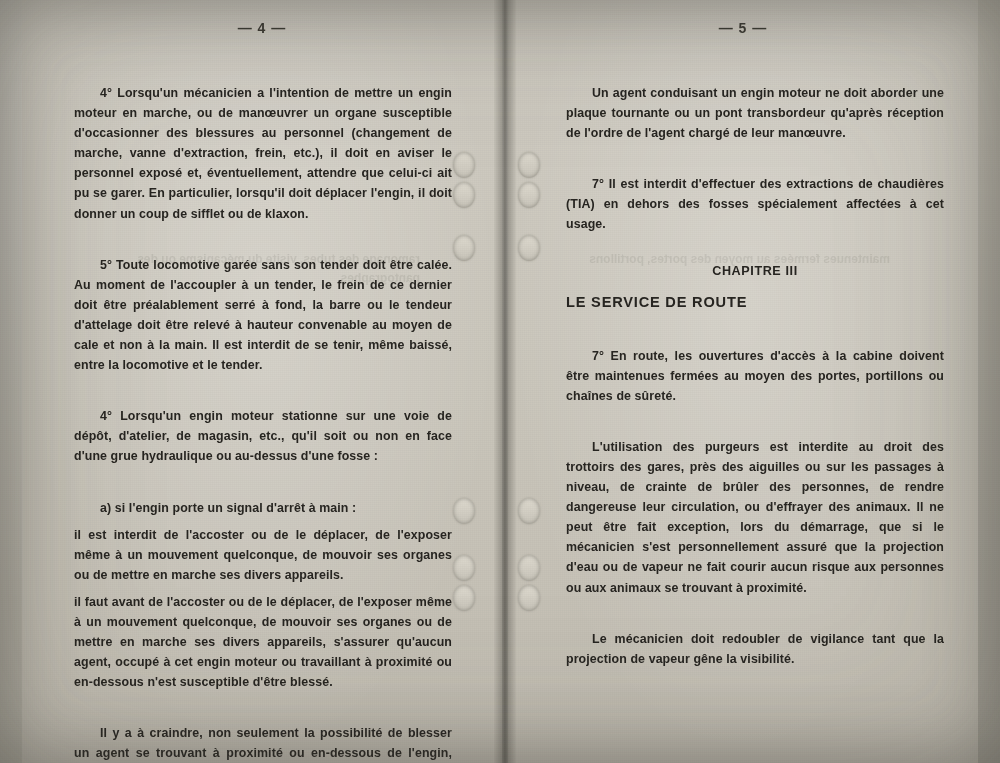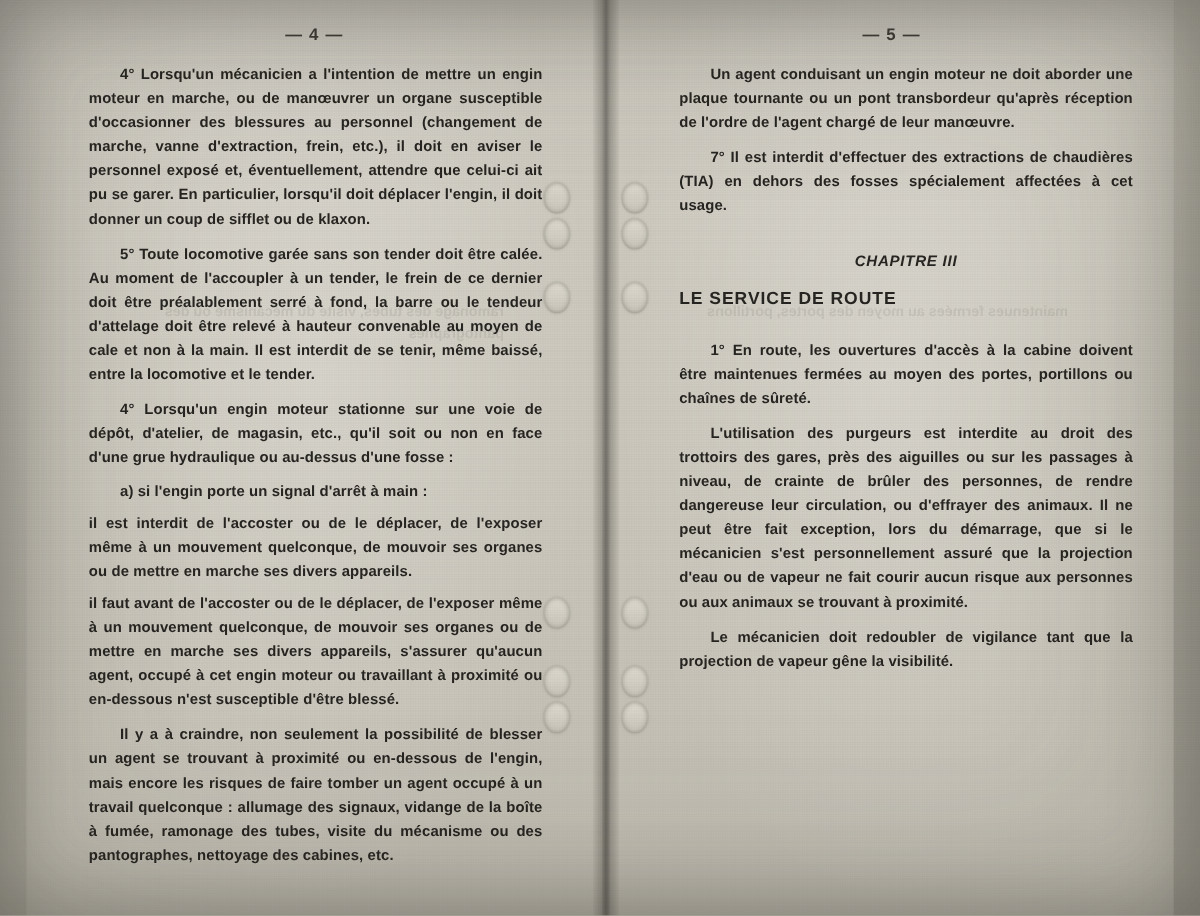--- a/index.html
+++ b/index.html
@@ -91,30 +91,29 @@
     line-height: 1.62;
     text-align: justify;
     text-justify: inter-word;
     font-weight: bold;
     letter-spacing: 0.1px;
   }
   .page.left .col { left: 52px; }
   .page.right .col { left: 58px; }
 
   p { margin: 0 0 9px 0; }
-  p.ind { text-indent: 26px; }
+  p.ind { text-indent: 26px; margin-top: 31px; }
   p.tight { margin-bottom: 7px; }
 
   .chapter {
     margin: 26px 0 6px 0;
     text-align: center;
     font-size: 12.6px;
     font-weight: bold;
     letter-spacing: 0.6px;
-    font-style: italic;
   }
   .chapter-title {
     margin: 10px 0 20px 0;
     font-size: 14.6px;
     font-weight: bold;
     letter-spacing: 0.8px;
   }
 
   
   .bleed {
@@ -160,21 +159,21 @@
 
   <div class="page right">
     <div class="folio">— 5 —</div>
     <div class="col">
       <p class="ind">Un agent conduisant un engin moteur ne doit aborder une plaque tournante ou un pont transbordeur qu'après réception de l'ordre de l'agent chargé de leur manœuvre.</p>
       <p class="ind">7° Il est interdit d'effectuer des extractions de chaudières (TIA) en dehors des fosses spécialement affectées à cet usage.</p>
 
       <div class="chapter">CHAPITRE III</div>
       <div class="chapter-title">LE SERVICE DE ROUTE</div>
 
-      <p class="ind">1° En route, les ouvertures d'accès à la cabine doivent être maintenues fermées au moyen des portes, portillons ou chaînes de sûreté.</p>
+      <p class="ind">7° En route, les ouvertures d'accès à la cabine doivent être maintenues fermées au moyen des portes, portillons ou chaînes de sûreté.</p>
       <p class="ind">L'utilisation des purgeurs est interdite au droit des trottoirs des gares, près des aiguilles ou sur les passages à niveau, de crainte de brûler des personnes, de rendre dangereuse leur circulation, ou d'effrayer des animaux. Il ne peut être fait exception, lors du démarrage, que si le mécanicien s'est personnellement assuré que la projection d'eau ou de vapeur ne fait courir aucun risque aux personnes ou aux animaux se trouvant à proximité.</p>
       <p class="ind">Le mécanicien doit redoubler de vigilance tant que la projection de vapeur gêne la visibilité.</p>
 
     </div>
   </div>
 
   <div class="bleed b1">maintenues fermées au moyen des portes, portillons</div>
   <div class="bleed b2">ramonage des tubes, visite du mécanisme ou des pantographes</div>
 
   <div class="gutter"></div>

